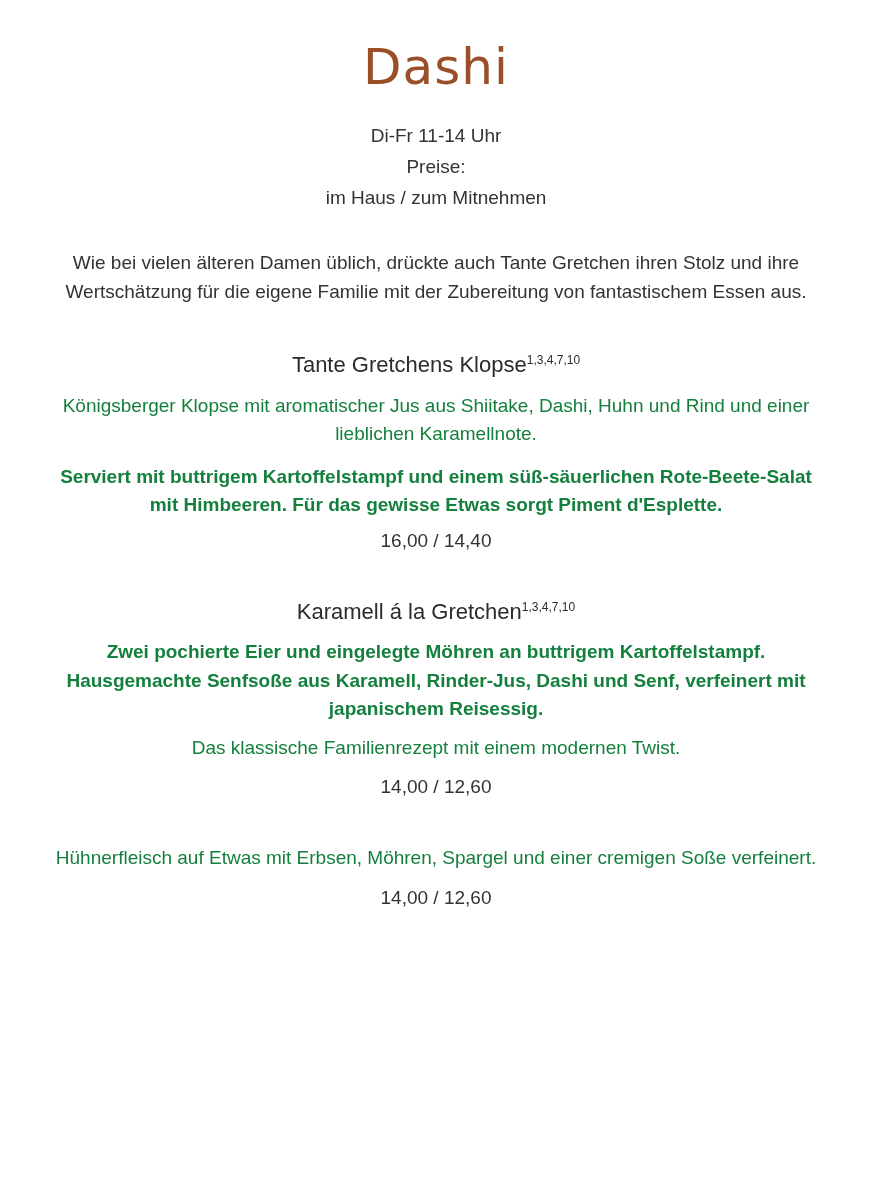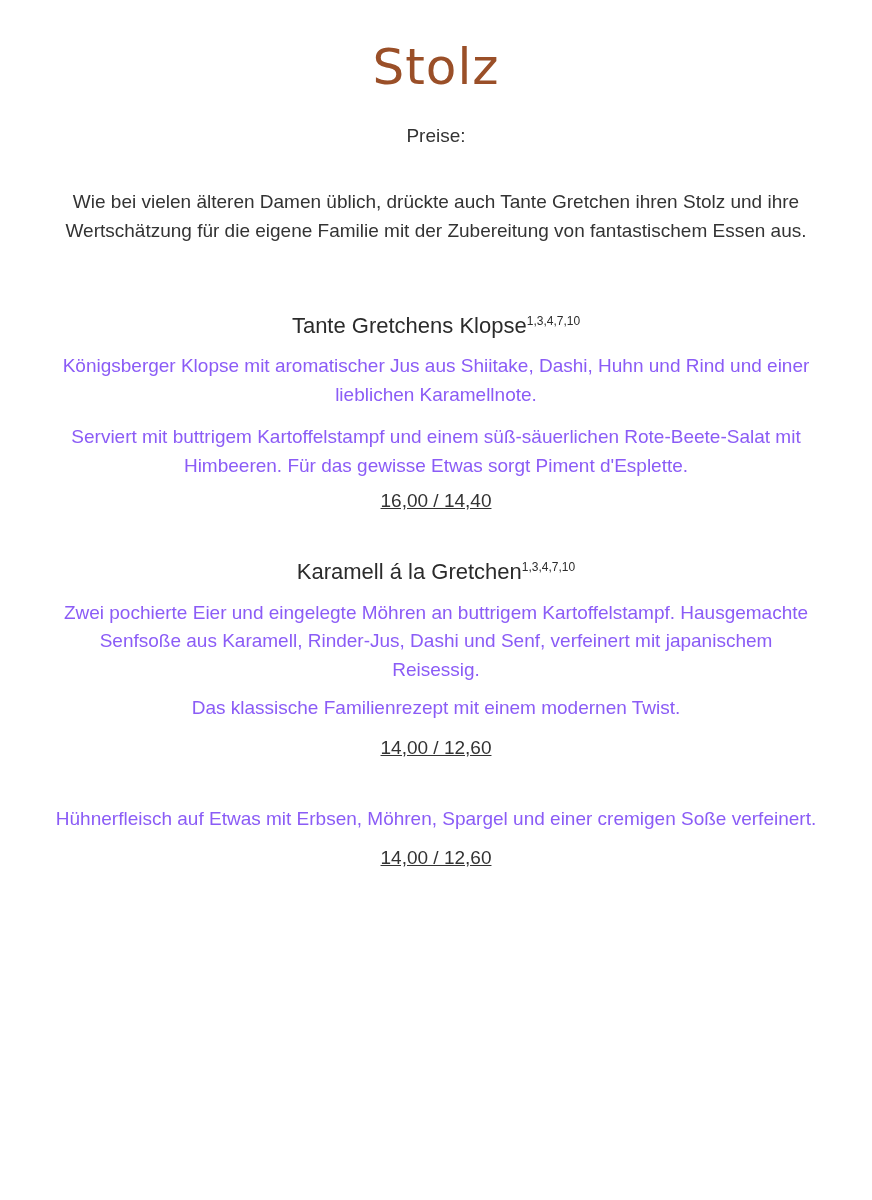--- a/index.html
+++ b/index.html
@@ -44,62 +44,64 @@
     text-align: center;
     font-size: 19px;
     line-height: 1.52;
     color: #333333;
     margin: 0 16px 18px 16px;
   }
   .intro.second {
     margin-top: 24px;
   }
   .dishes {
-    margin-top: 66px;
+    margin-top: 44px;
   }
   .dish {
     text-align: center;
     margin-bottom: 46px;
   }
   .dish-name {
     font-size: 22px;
     color: #2b2b2b;
     margin-bottom: 12px;
     line-height: 1.3;
   }
   .dish-name sup {
     font-size: 12px;
     vertical-align: super;
     line-height: 0;
   }
   .dish-desc {
     font-size: 19px;
     line-height: 1.5;
-    color: #8b5cf6;
+    color: #15803d;
     margin: 0 10px 14px 10px;
   }
   .dish-desc.tight {
     margin-bottom: 10px;
+    font-weight: bold;
   }
   .dish-price {
     font-size: 19px;
     color: #333333;
     margin-top: 10px;
-    text-decoration: underline;
   }
 </style>
 </head>
 <body>
 
 <div class="page">
 
-  <h1 class="title">Stolz</h1>
+  <h1 class="title">Dashi</h1>
 
   <div class="hours-block">
+    <div>Di-Fr 11-14 Uhr</div>
     <div>Preise:</div>
+    <div>im Haus / zum Mitnehmen</div>
   </div>
 
   <p class="intro">Wie bei vielen älteren Damen üblich, drückte auch Tante Gretchen ihren Stolz und ihre Wertschätzung für die eigene Familie mit der Zubereitung von fantastischem Essen aus.</p>
 
   <div class="dishes">
 
     <div class="dish">
       <div class="dish-name">
         <span>Tante Gretchens Klopse</span><sup>1,3,4,7,10</sup>
       </div>

